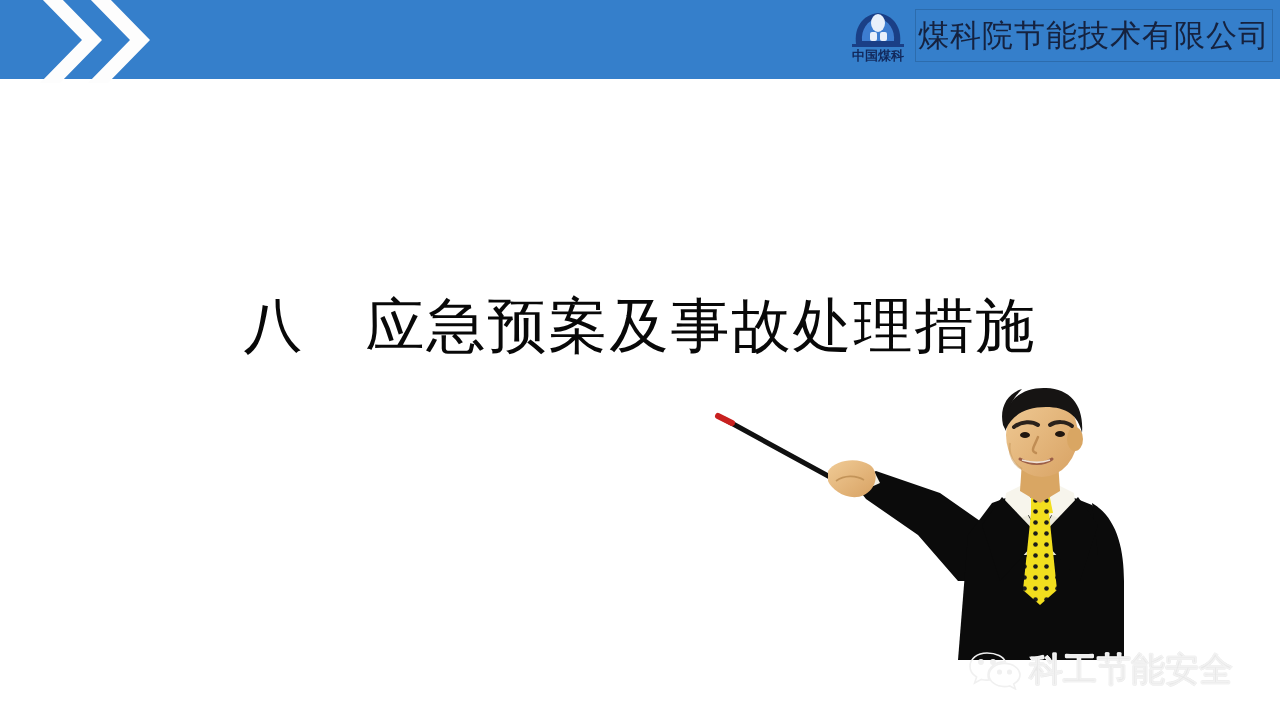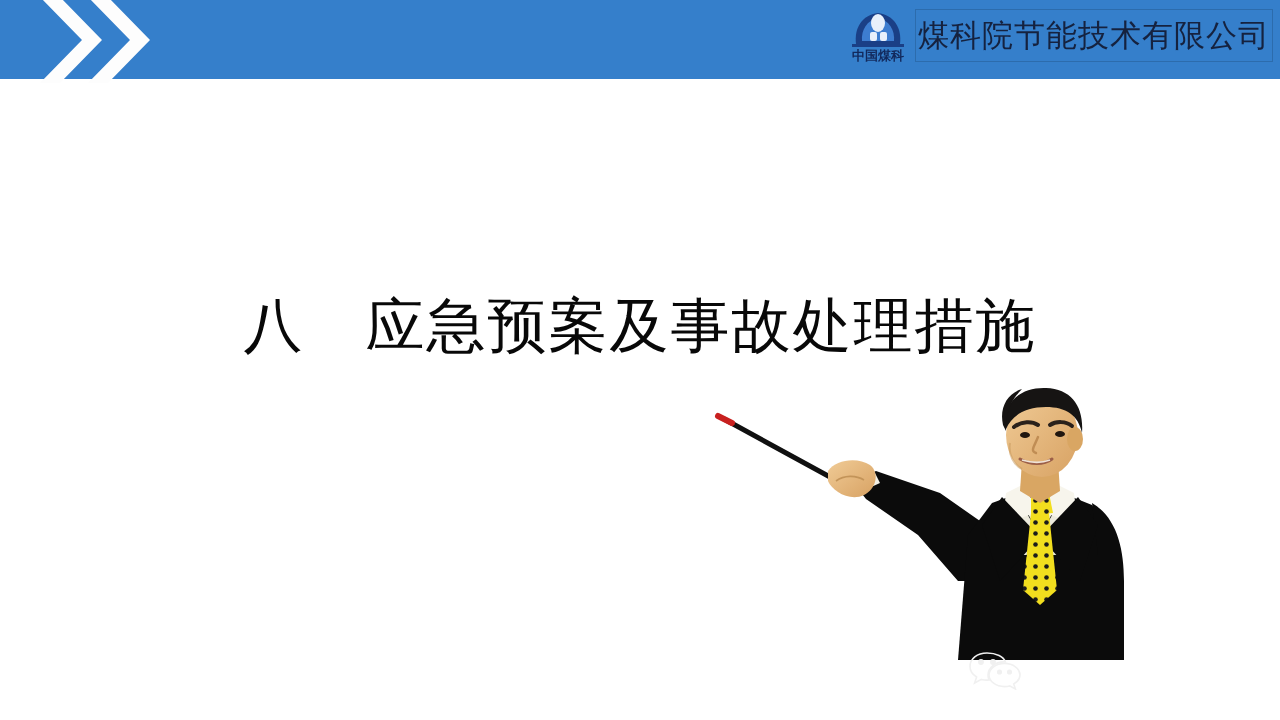--- a/index.html
+++ b/index.html
@@ -276,15 +276,16 @@
         <g fill="none" stroke="#f0f0f0" stroke-width="1.6">
           <path d="M19 5 C9 5 2 11 2 18.5 C2 22.8 4.6 26.6 8.6 29 L6.6 35 L13.4 31.4 C15.2 31.9 17 32.1 19 32.1 C19.7 32.1 20.4 32.1 21.1 32 C20.4 30.5 20 28.8 20 27.1 C20 19.8 27.1 13.9 35.9 13.9 C36.4 13.9 36.9 13.9 37.4 14 C35.8 8.8 28.2 5 19 5 Z"></path>
           <circle cx="13" cy="14" r="2.1" fill="#f0f0f0"></circle>
           <circle cx="25" cy="14" r="2.1" fill="#f0f0f0"></circle>
           <path d="M52 27 C52 20.6 45 15.4 36.5 15.4 C28 15.4 21 20.6 21 27 C21 33.4 28 38.6 36.5 38.6 C38.3 38.6 40 38.4 41.6 37.9 L47.4 41 L45.7 35.9 C49.5 33.8 52 30.6 52 27 Z"></path>
           <circle cx="31.5" cy="24" r="1.8" fill="#f0f0f0"></circle>
           <circle cx="41.5" cy="24" r="1.8" fill="#f0f0f0"></circle>
         </g>
       </svg>
     </div>
+    <span id="watermark-label">科工节能安全</span>
   </div>
 
 </div>
 
 </body></html>

